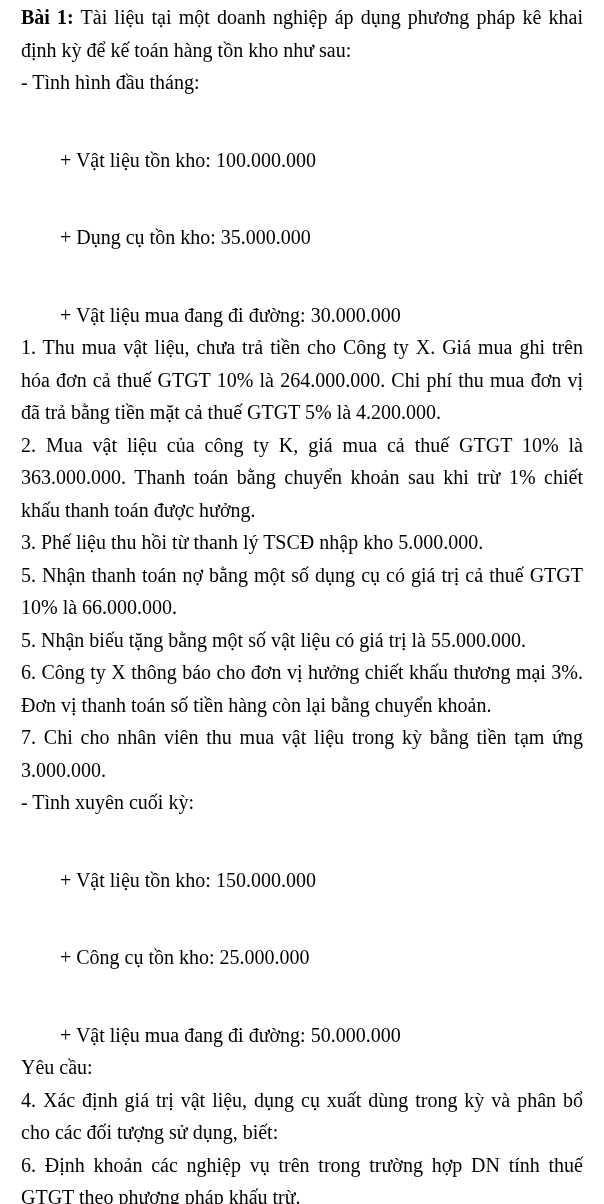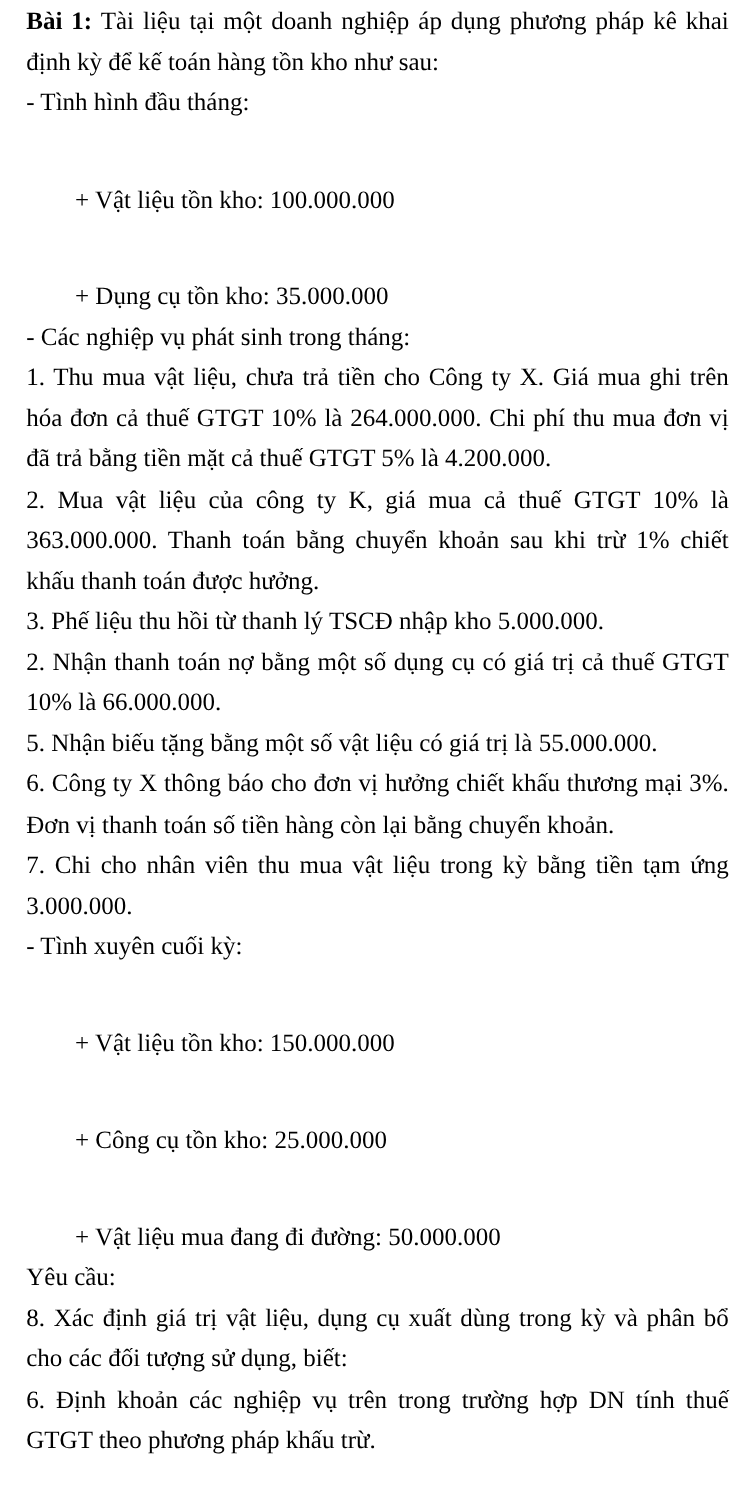--- a/index.html
+++ b/index.html
@@ -38,33 +38,33 @@
 </head>
 <body>
 
 <div class="page">
 
   <p class="para"><strong class="lead">Bài 1:</strong><span> Tài liệu tại một doanh nghiệp áp dụng phương pháp kê khai định kỳ để kế toán hàng tồn kho như sau:</span></p>
 
   <p class="para">- Tình hình đầu tháng:</p>
   <p class="para indent">+ Vật liệu tồn kho: 100.000.000</p>
   <p class="para indent">+ Dụng cụ tồn kho: 35.000.000</p>
+  <p class="para indent">+ Vật liệu mua đang đi đường: 30.000.000</p>
 
-  <p class="para">- Các nghiệp vụ phát sinh trong tháng:</p>
   <p class="para">1. Thu mua vật liệu, chưa trả tiền cho Công ty X. Giá mua ghi trên hóa đơn cả thuế GTGT 10% là 264.000.000. Chi phí thu mua đơn vị đã trả bằng tiền mặt cả thuế GTGT 5% là 4.200.000.</p>
   <p class="para">2. Mua vật liệu của công ty K, giá mua cả thuế GTGT 10% là 363.000.000. Thanh toán bằng chuyển khoản sau khi trừ 1% chiết khấu thanh toán được hưởng.</p>
   <p class="para">3. Phế liệu thu hồi từ thanh lý TSCĐ nhập kho 5.000.000.</p>
-  <p class="para">2. Nhận thanh toán nợ bằng một số dụng cụ có giá trị cả thuế GTGT 10% là 66.000.000.</p>
+  <p class="para">5. Nhận thanh toán nợ bằng một số dụng cụ có giá trị cả thuế GTGT 10% là 66.000.000.</p>
   <p class="para">5. Nhận biếu tặng bằng một số vật liệu có giá trị là 55.000.000.</p>
   <p class="para">6. Công ty X thông báo cho đơn vị hưởng chiết khấu thương mại 3%. Đơn vị thanh toán số tiền hàng còn lại bằng chuyển khoản.</p>
   <p class="para">7. Chi cho nhân viên thu mua vật liệu trong kỳ bằng tiền tạm ứng 3.000.000.</p>
 
   <p class="para">- Tình xuyên cuối kỳ:</p>
   <p class="para indent">+ Vật liệu tồn kho: 150.000.000</p>
   <p class="para indent">+ Công cụ tồn kho: 25.000.000</p>
   <p class="para indent">+ Vật liệu mua đang đi đường: 50.000.000</p>
 
   <p class="para">Yêu cầu:</p>
-  <p class="para">8. Xác định giá trị vật liệu, dụng cụ xuất dùng trong kỳ và phân bổ cho các đối tượng sử dụng, biết:</p>
+  <p class="para">4. Xác định giá trị vật liệu, dụng cụ xuất dùng trong kỳ và phân bổ cho các đối tượng sử dụng, biết:</p>
   <p class="para">6. Định khoản các nghiệp vụ trên trong trường hợp DN tính thuế GTGT theo phương pháp khấu trừ.</p>
 
 
 </div>
 
 </body></html>

